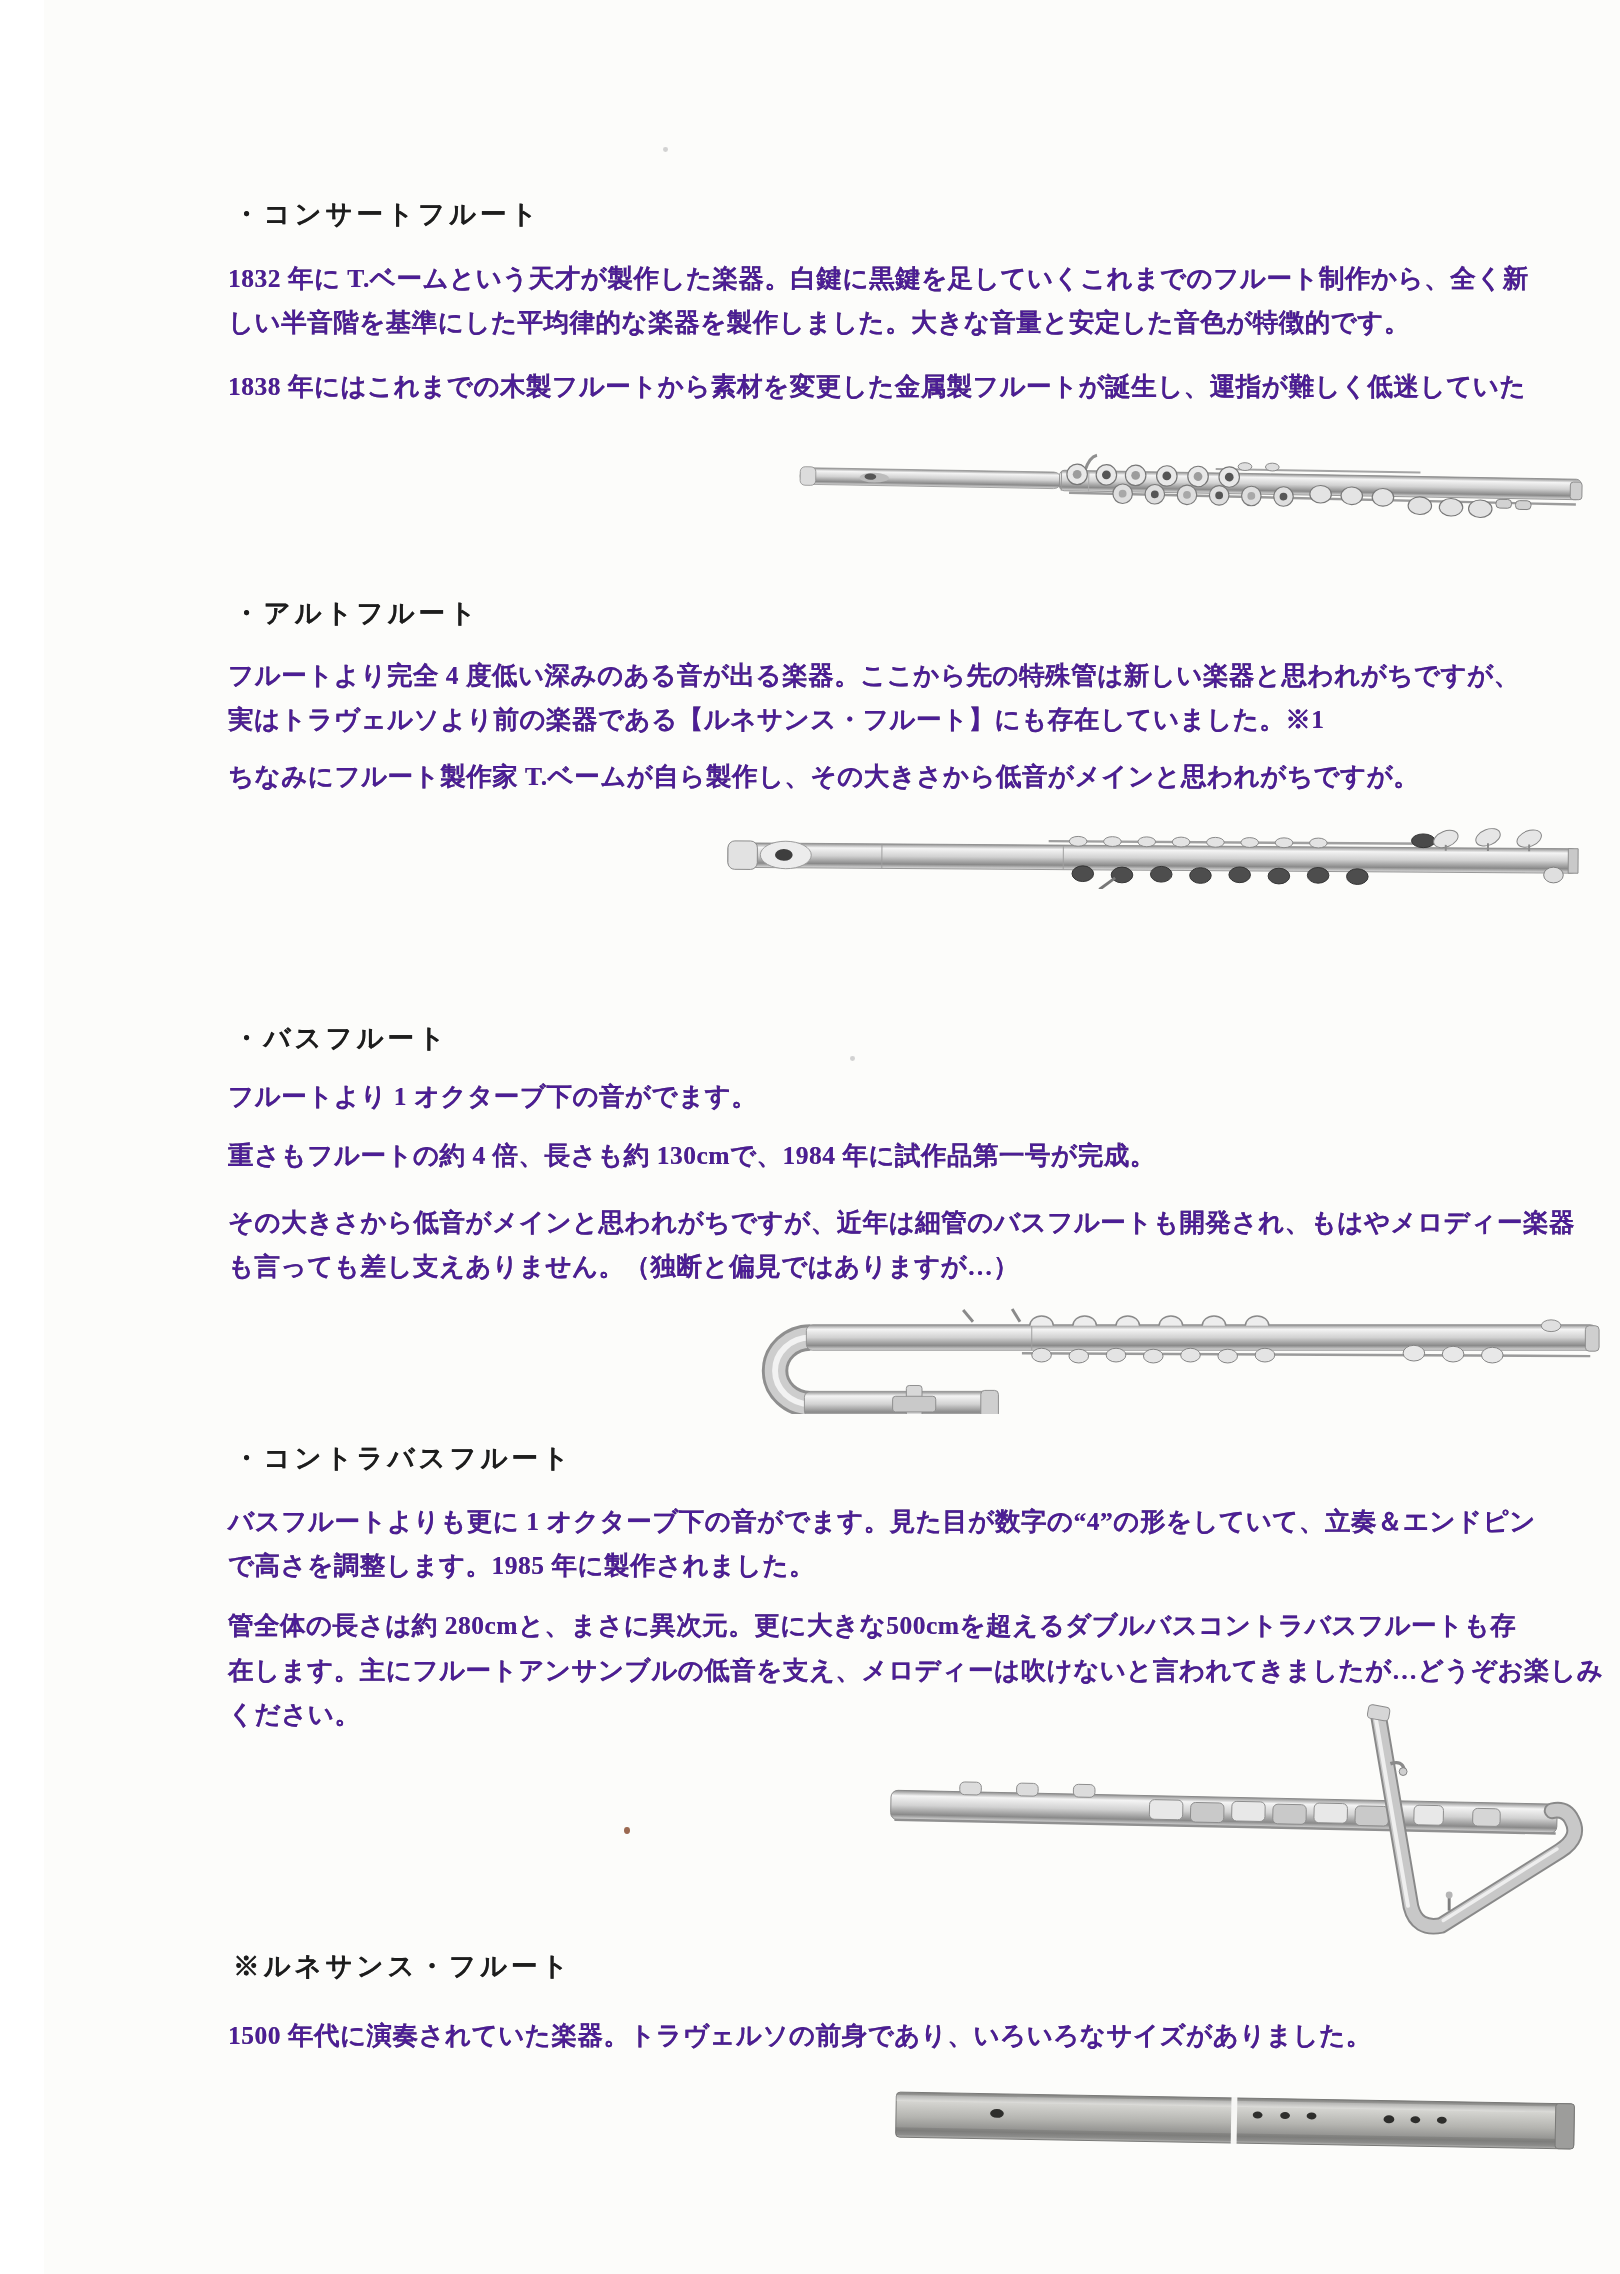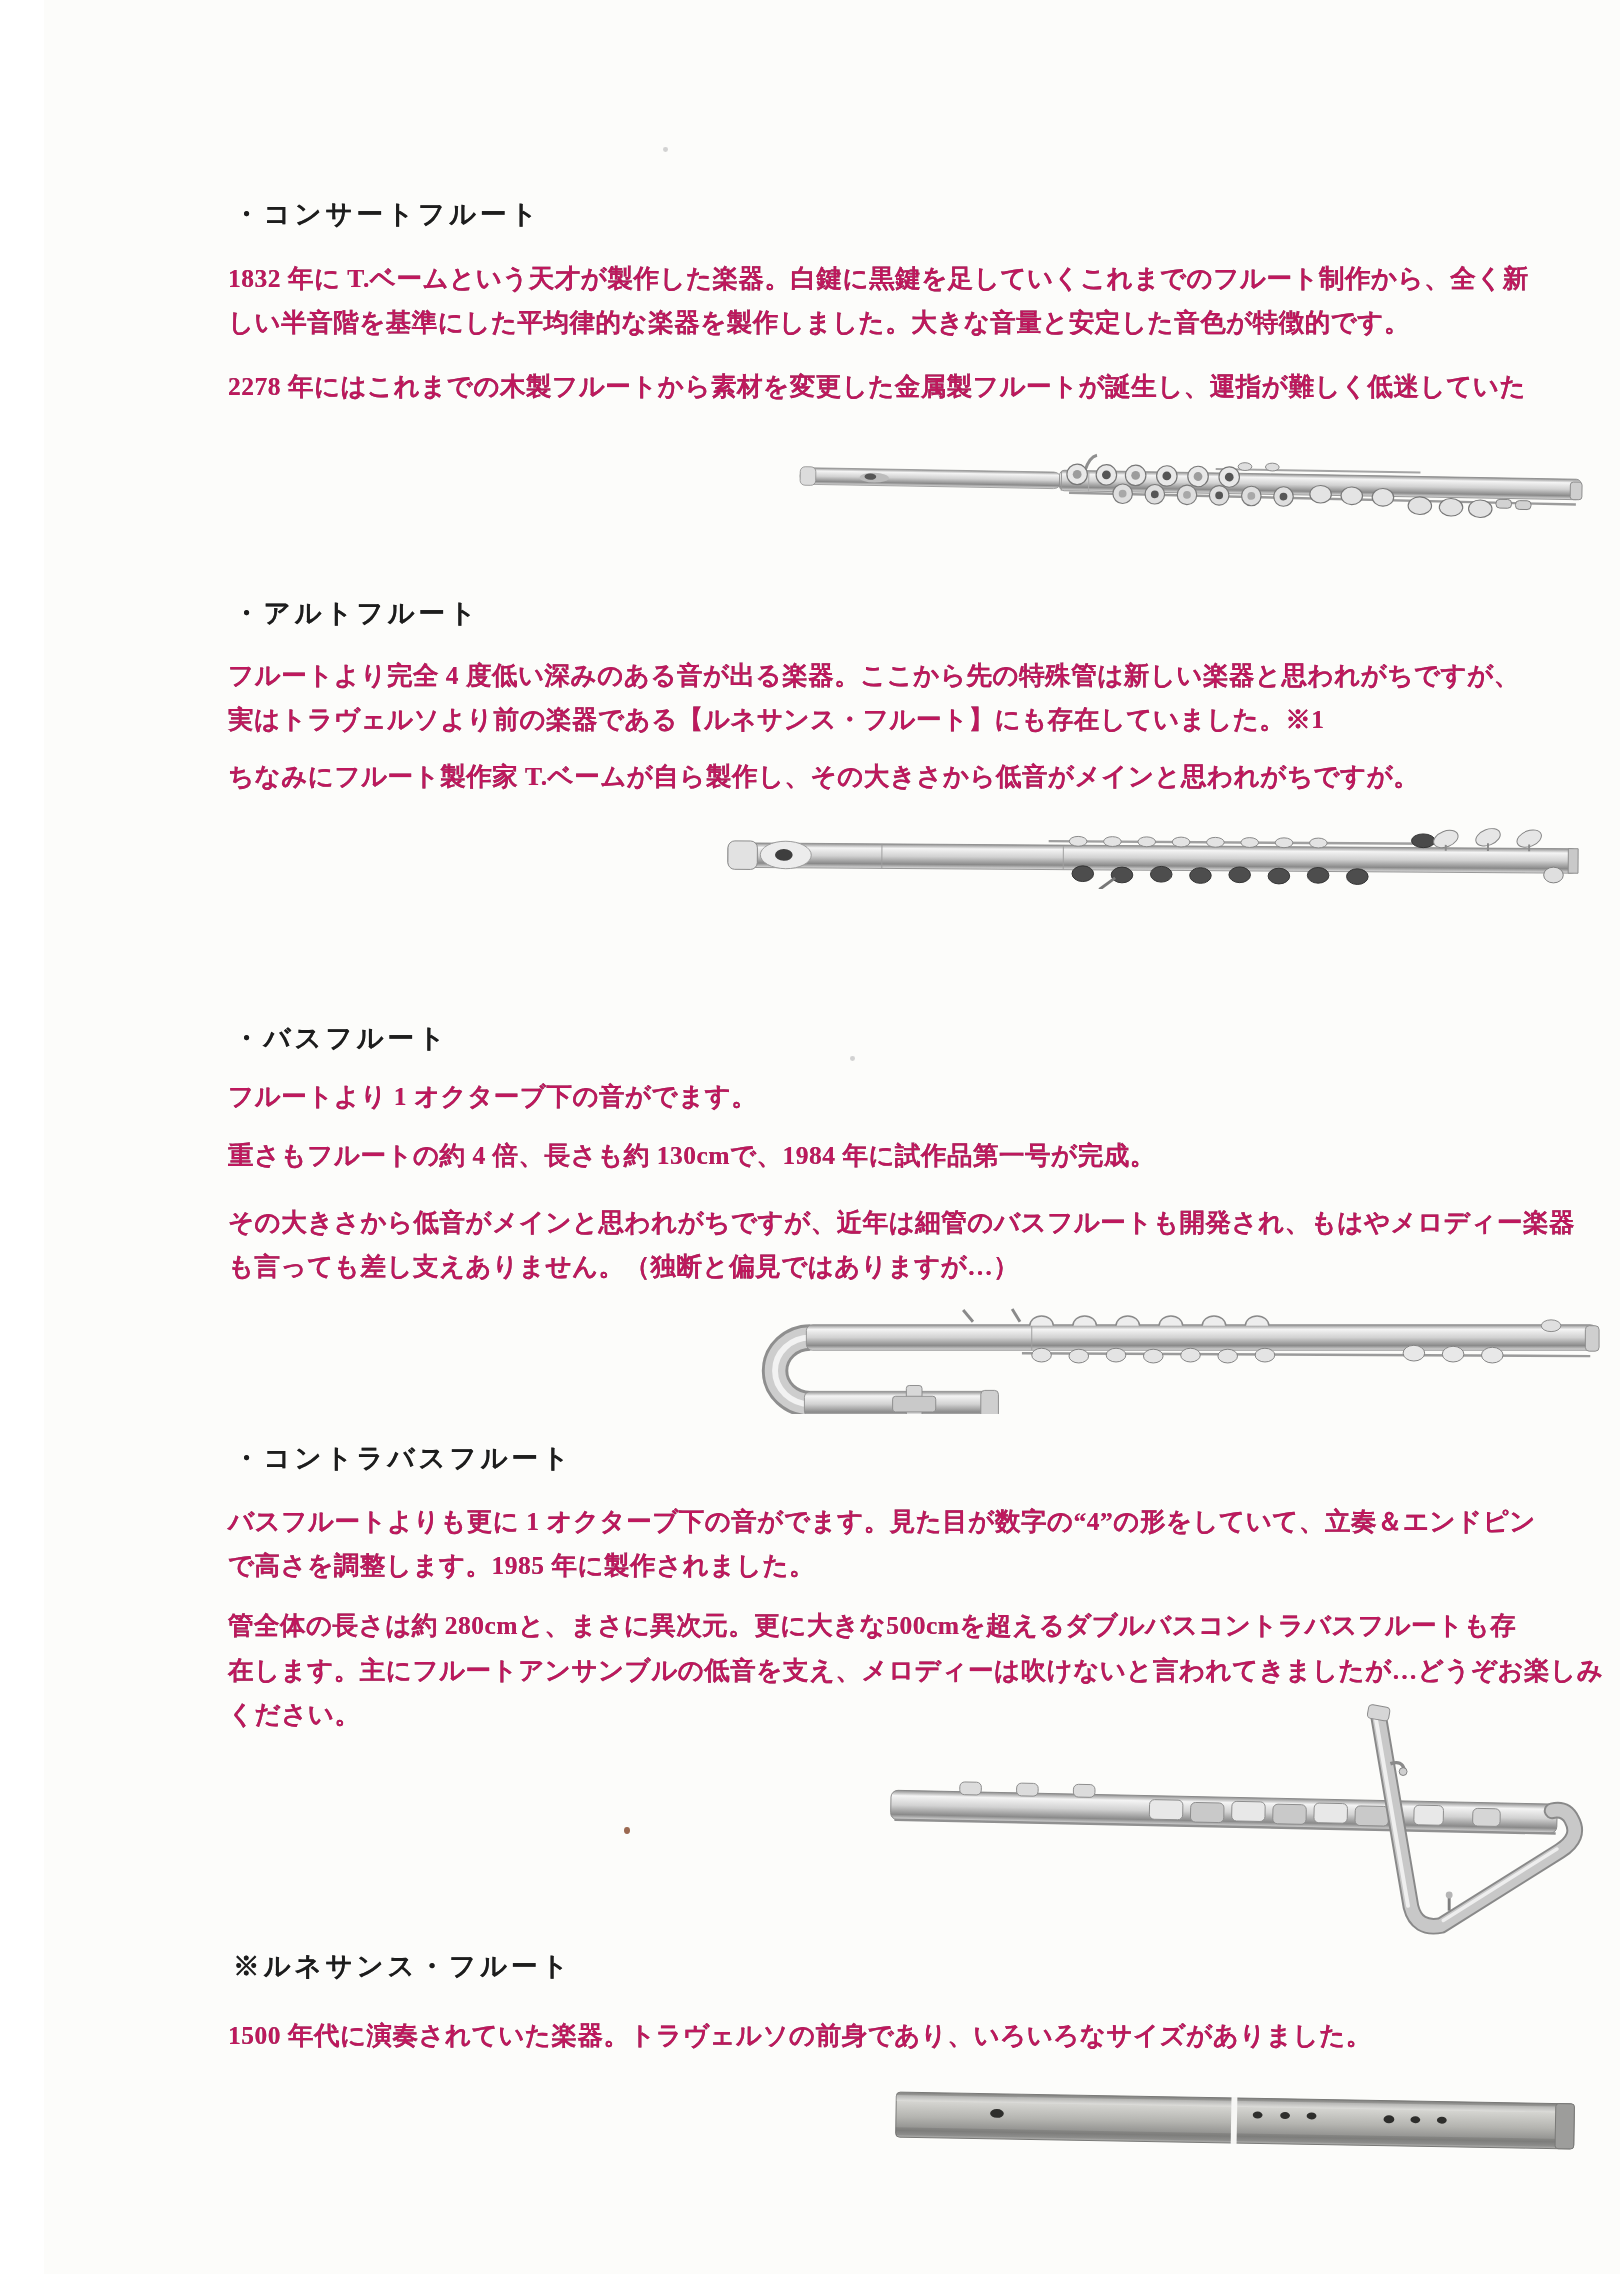--- a/index.html
+++ b/index.html
@@ -10,37 +10,37 @@
     color:#222;
     margin-left:44px;
   }
   .heading {
     position:absolute; left:189px; font-size:26.5px; font-weight:600;
     letter-spacing:3.9px; white-space:nowrap; color:#1d1d1d;
     text-shadow:0 0 0.6px rgba(25,25,25,0.65);
   }
   .line {
     position:absolute; left:184px; font-size:25.5px; font-weight:600;
-    letter-spacing:0.5px; white-space:nowrap; color:#be185d;
+    letter-spacing:0.5px; white-space:nowrap; color:#4c1d95;
     text-shadow:0 0 0.6px rgba(30,30,30,0.6);
   }
   .flute { position:absolute; }
   .speck { position:absolute; border-radius:50%; }
   .speck.red { width:5.9px; height:6.9px; background:#8a4f33; opacity:0.85; }
   .speck.gray { width:4.9px; height:4.9px; background:#cdcdcd; opacity:0.9; }
 </style>
 </head>
 <body>
 
 <div class="page">
 
   <div class="heading" style="top:196px">・コンサートフルート</div>
   <div class="line" style="top:261px">1832 年に T.ベームという天才が製作した楽器。白鍵に黒鍵を足していくこれまでのフルート制作から、全く新</div>
   <div class="line" style="top:305px">しい半音階を基準にした平均律的な楽器を製作しました。大きな音量と安定した音色が特徴的です。</div>
-  <div class="line" style="top:369px">2278 年にはこれまでの木製フルートから素材を変更した金属製フルートが誕生し、運指が難しく低迷していた</div>
+  <div class="line" style="top:369px">1838 年にはこれまでの木製フルートから素材を変更した金属製フルートが誕生し、運指が難しく低迷していた</div>
 
   <svg class="flute" style="left:750px; top:449px" width="794" height="78" viewBox="0 0 810 80">
     <defs>
       <linearGradient id="g1" x1="0" y1="0" x2="0" y2="1">
         <stop offset="0" stop-color="#8f8f8f"></stop>
           <stop offset="0.18" stop-color="#f4f4f4"></stop>
         <stop offset="0.5" stop-color="#d2d2d2"></stop>
           <stop offset="0.82" stop-color="#8a8a8a"></stop>
         <stop offset="1" stop-color="#e0e0e0"></stop>
       </linearGradient>

